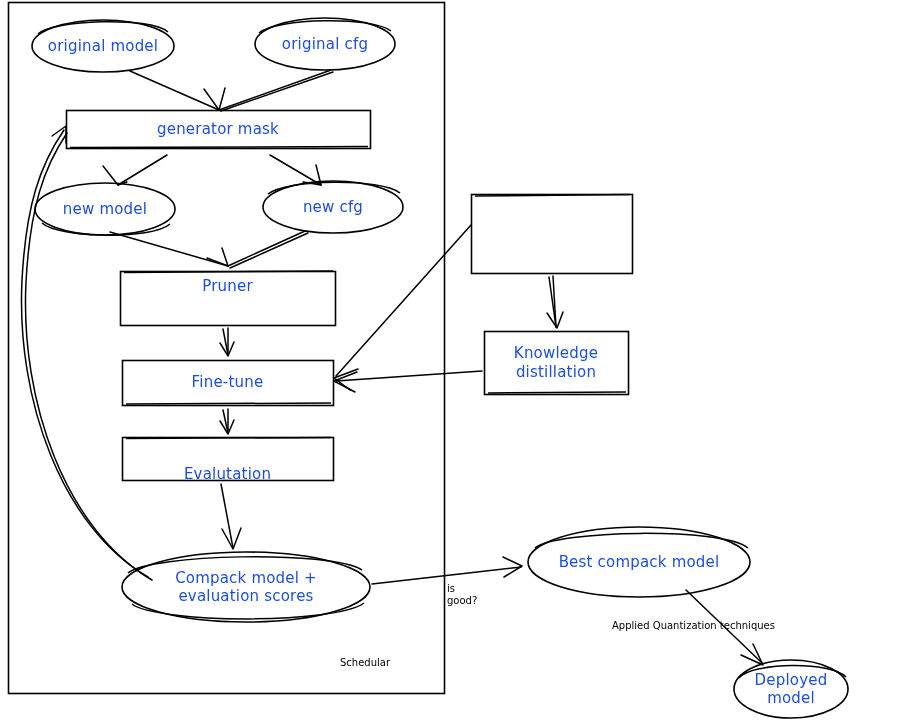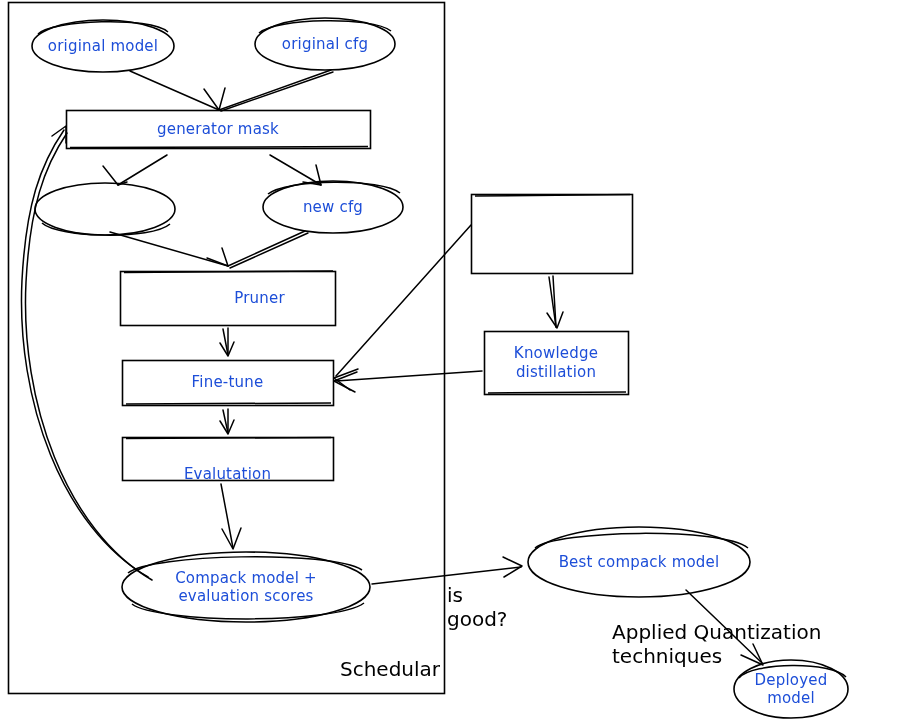--- a/index.html
+++ b/index.html
@@ -60,21 +60,21 @@
     font-size: 15px;
     line-height: 1.22;
     letter-spacing: 0.2px;
     white-space: pre-line;
     pointer-events: none;
   }
   .free-label {
     position: absolute;
     color: #000000;
     font-family: "DejaVu Sans", sans-serif;
-    font-size: 20px;
+    font-size: 10px;
     line-height: 1.2;
     white-space: pre-line;
   }
 </style>
 </head>
 <body>
 
 <div id="canvas">
 
   <svg class="layer" viewBox="0 0 899 720">
@@ -201,24 +201,25 @@
     </g>
 
   </svg>
 
   <div class="node-label" style="left:32px; top:20px; width:142px; height:52px;">original model</div>
 
   <div class="node-label" style="left:255px; top:18px; width:140px; height:52px;">original cfg</div>
 
   <div class="node-label" style="left:66px; top:110px; width:304px; height:38px;">generator mask</div>
 
+  <div class="node-label" style="left:35px; top:183px; width:140px; height:52px;">new model</div>
 
   <div class="node-label" style="left:263px; top:181px; width:140px; height:52px;">new cfg</div>
 
-  <div class="node-label" style="left:120px; top:271px; width:215px; height:54px;padding-left:32px;">Pruner</div>
+  <div class="node-label" style="left:120px; top:259px; width:215px; height:54px;">Pruner</div>
 
   <div class="node-label" style="left:122px; top:360px; width:211px; height:45px;">Fine-tune</div>
 
   <div class="node-label" style="left:122px; top:437px; width:211px; height:43px;margin-top:16px;">Evalutation</div>
 
   <div class="node-label" style="left:122px; top:552px; width:248px; height:70px;">Compack model +
 evaluation scores</div>
 
 
   <div class="node-label" style="left:484px; top:331px; width:144px; height:63px;">Knowledge

